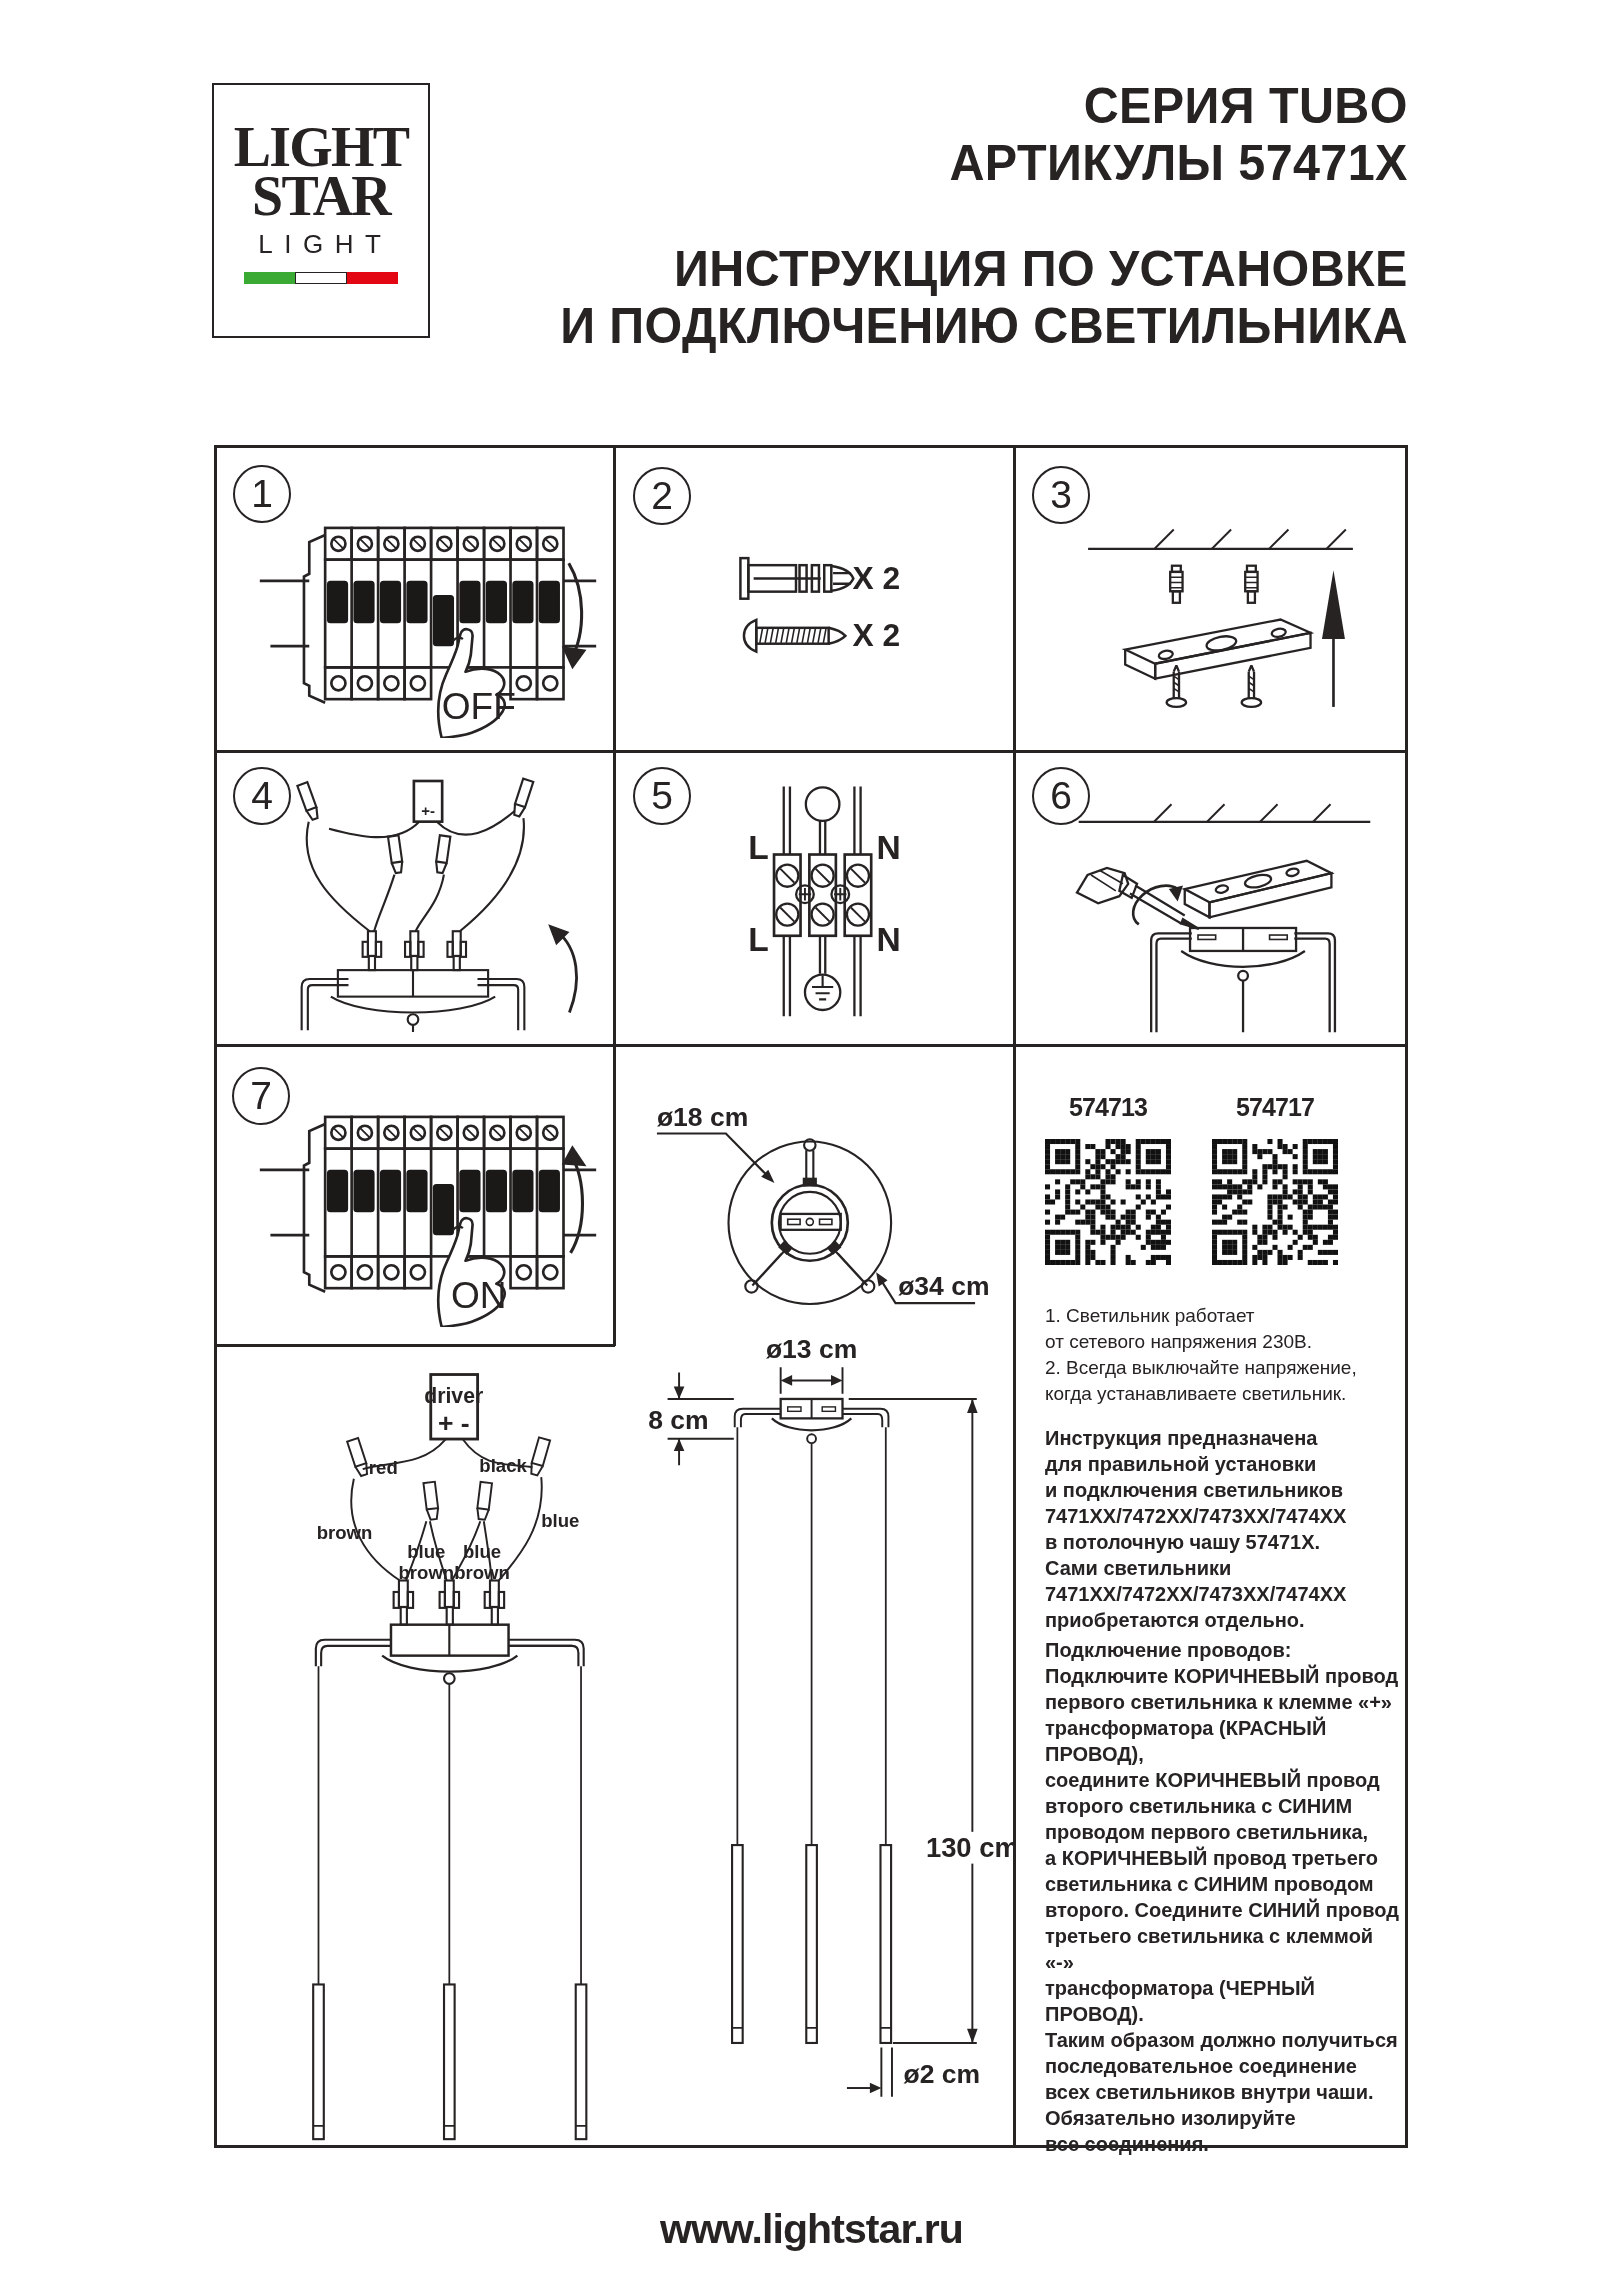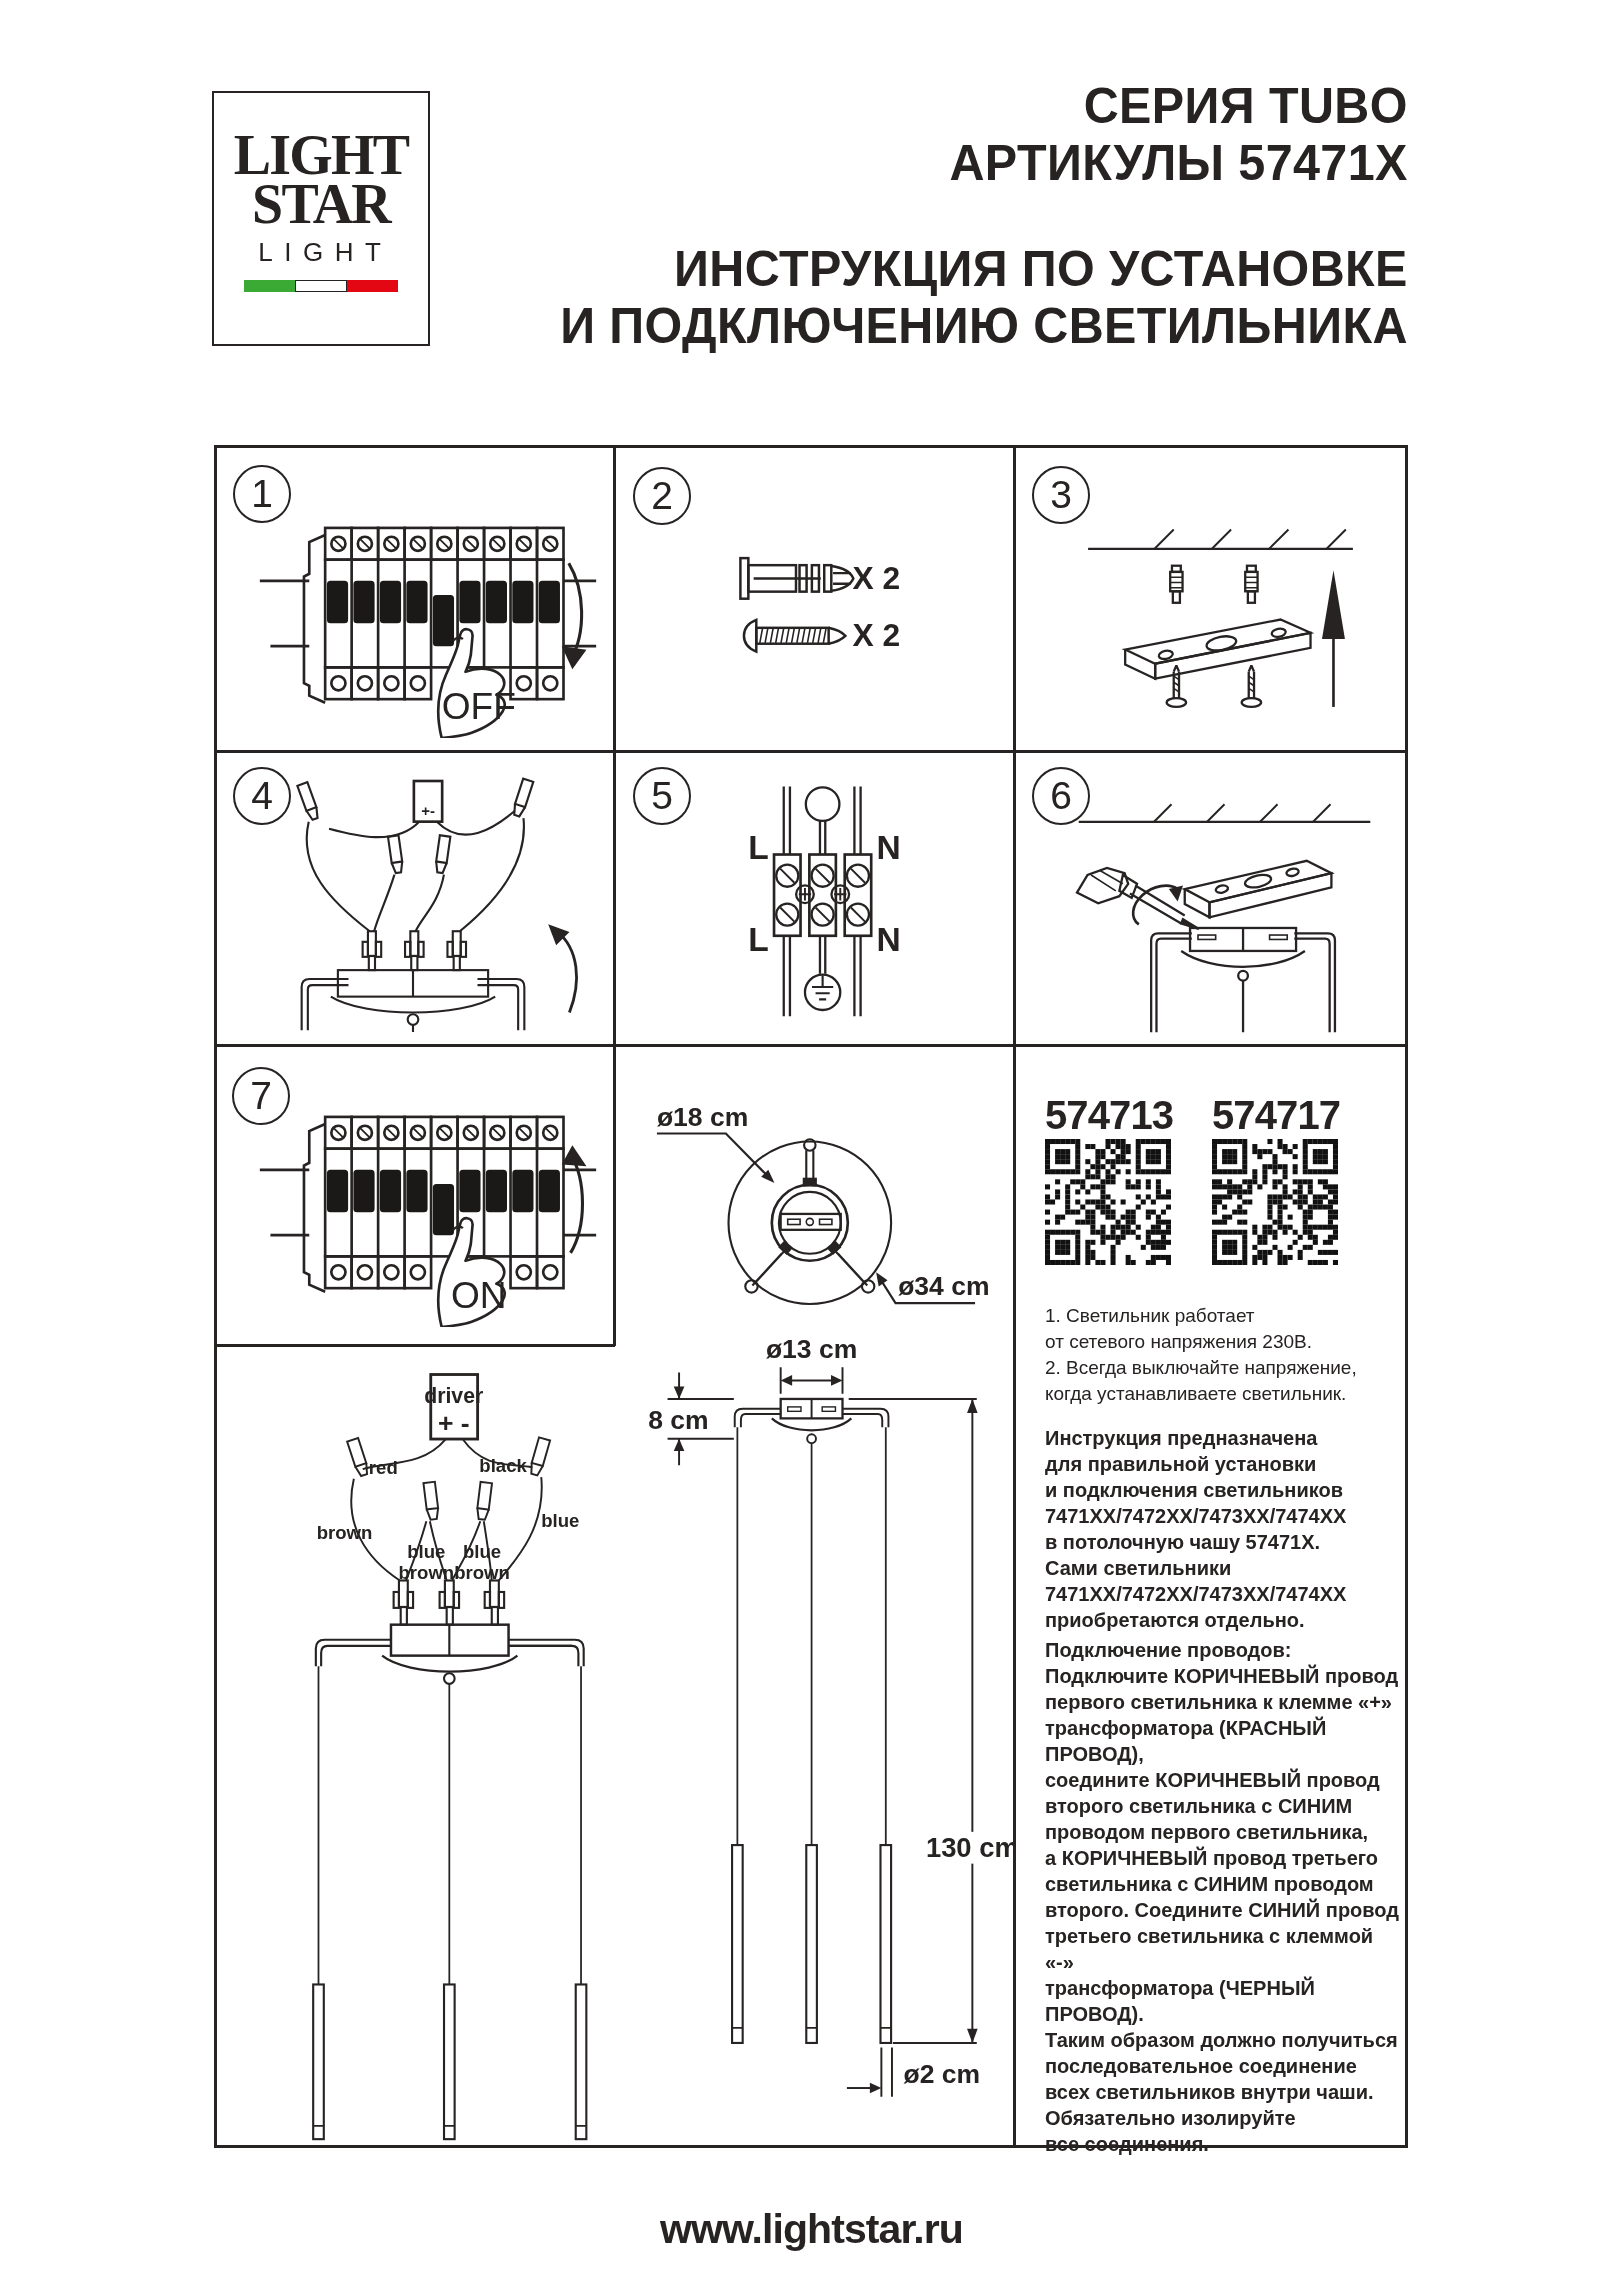--- a/index.html
+++ b/index.html
@@ -4,21 +4,21 @@
 <style>
   html,body{margin:0;padding:0;background:#e8e8e8;}
   .page{position:relative;width:1623px;height:2295px;background:#ffffff;margin:0 auto;
         font-family:"Liberation Sans",sans-serif;color:#262322;overflow:hidden;}
   .abs{position:absolute;}
   .line{position:absolute;background:#262322;}
   svg{display:block;}
   svg text{font-family:"Liberation Sans",sans-serif;fill:#262322;}
 
   
-  .logo-box{left:212px;top:91px;width:218px;height:255px;border:2.7px solid #262322;
+  .logo-box{left:212px;top:83px;width:218px;height:255px;border:2.7px solid #262322;
             box-sizing:border-box;text-align:center;}
   .logo-word{font-family:"Liberation Serif",serif;font-weight:bold;font-size:57px;
              line-height:49px;letter-spacing:-1.8px;transform:scaleX(.98);}
   .logo-light{margin-top:37px;}
   .logo-group{font-size:26px;font-weight:normal;letter-spacing:11.5px;margin-top:8.8px;margin-left:8.8px;}
   .logo-flag{width:154px;height:11.5px;margin:12.4px auto 0;display:flex;}
   .logo-flag span{flex:1;box-sizing:border-box;}
 
   
   .header{right:215px;top:78px;text-align:right;font-weight:bold;line-height:57px;
@@ -28,21 +28,21 @@
   
   .stepnum{width:58px;height:58px;border:2.7px solid #262322;border-radius:50%;box-sizing:border-box;
            display:flex;align-items:center;justify-content:center;font-size:39px;font-weight:400;}
 
   
   .col-text{left:1045px;width:357px;white-space:pre-line;}
   .notes{top:1303px;font-size:19px;line-height:26px;}
   .descr{top:1425px;font-size:20px;line-height:26px;font-weight:bold;}
   .wiring{top:1637px;font-size:20px;line-height:26px;font-weight:bold;}
 
-  .qr-label{top:1093px;width:126px;text-align:right;font-size:40px;font-weight:bold;letter-spacing:-0.9px;}
+  .qr-label{top:1093px;width:126px;text-align:center;font-size:25px;font-weight:bold;letter-spacing:-0.9px;}
   .footer{left:0;top:2206px;width:100%;text-align:center;font-size:41px;font-weight:bold;letter-spacing:-0.9px;}
   .dimtext{font-weight:bold;}
 </style>
 </head>
 <body>
 
 <div class="page">
 
   <div class="abs logo-box">
     <div class="logo-word logo-light">LIGHT</div>

